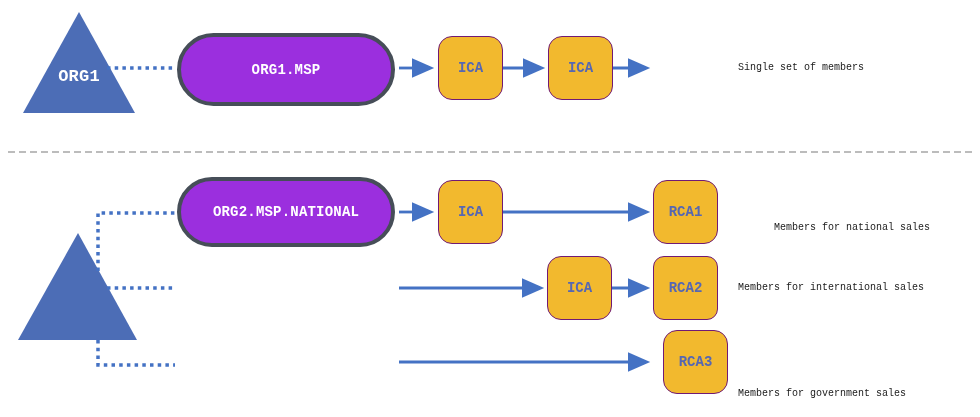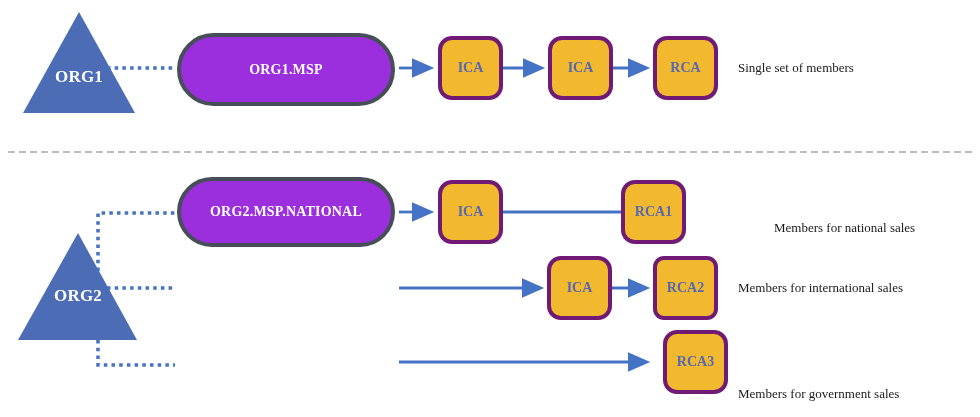--- a/index.html
+++ b/index.html
@@ -1,21 +1,21 @@
 <!DOCTYPE html>
 <html><head>
 <meta charset="utf-8">
 <style>
   html, body { margin: 0; padding: 0; background: #ffffff; }
   .canvas {
     position: relative;
     width: 980px;
     height: 417px;
     background: #ffffff;
-    font-family: Liberation Serif, serif;
+    font-family: Liberation Mono, monospace;
     overflow: hidden;
   }
   .layer { position: absolute; left: 0; top: 0; }
 
   .org-label {
     position: absolute;
     width: 84px;
     text-align: center;
     color: #ffffff;
     font-weight: bold;
@@ -39,37 +39,37 @@
     font-size: 14px;
     letter-spacing: 0.2px;
   }
 
   .ca-box {
     position: absolute;
     width: 65px;
     height: 64px;
     box-sizing: border-box;
     background: #F2B92E;
-    border: 4px solid #701a75;
+    border: 1px solid #701a75;
     border-radius: 14px;
     display: flex;
     align-items: center;
     justify-content: center;
     color: #5667B2;
     font-weight: bold;
     font-size: 14px;
   }
 
   .caption {
     position: absolute;
     left: 738px;
     height: 20px;
     line-height: 20px;
     color: #1A1A1A;
-    font-size: 13px;
+    font-size: 10px;
     white-space: nowrap;
   }
 </style>
 </head>
 <body>
 
 <div class="canvas">
 
   <svg class="layer" width="980" height="417" viewBox="0 0 980 417">
     <defs>
@@ -97,31 +97,29 @@
     <line x1="399" y1="212" x2="430" y2="212" stroke="#4472C4" stroke-width="2.8" marker-end="url(#arrow)"></line>
     <line x1="503" y1="212" x2="646" y2="212" stroke="#4472C4" stroke-width="2.8" marker-end="url(#arrow)"></line>
 
     <line x1="399" y1="288" x2="540" y2="288" stroke="#4472C4" stroke-width="2.8" marker-end="url(#arrow)"></line>
     <line x1="612" y1="288" x2="646" y2="288" stroke="#4472C4" stroke-width="2.8" marker-end="url(#arrow)"></line>
 
     <line x1="399" y1="362" x2="646" y2="362" stroke="#4472C4" stroke-width="2.8" marker-end="url(#arrow)"></line>
   </svg>
 
   <div class="org-label" style="left:37px; top:67px;">ORG1</div>
-  <div class="org-label" style="left:36px; top:286px;">ORG2</div>
 
   <div class="msp-pill" style="top:33px; height:73px;">ORG1.MSP</div>
   <div class="msp-pill" style="top:177px; height:70px;">ORG2.MSP.NATIONAL</div>
 
   <div class="ca-box" style="left:438px; top:36px;">ICA</div>
   <div class="ca-box" style="left:548px; top:36px;">ICA</div>
-  <div class="ca-box" style="left:653px; top:36px;">RCA</div>
 
   <div class="ca-box" style="left:438px; top:180px;">ICA</div>
-  <div class="ca-box" style="left:621px; top:180px;">RCA1</div>
+  <div class="ca-box" style="left:653px; top:180px;">RCA1</div>
 
   <div class="ca-box" style="left:547px; top:256px;">ICA</div>
   <div class="ca-box" style="left:653px; top:256px;border-radius:11px;">RCA2</div>
 
   <div class="ca-box" style="left:663px; top:330px;">RCA3</div>
 
   <div class="caption" style="top:58px;">Single set of members</div>
   <div class="caption" style="top:218px;margin-left:36px;">Members for national sales</div>
   <div class="caption" style="top:278px;">Members for international sales</div>
   <div class="caption" style="top:372px;margin-top:12px;">Members for government sales</div>

